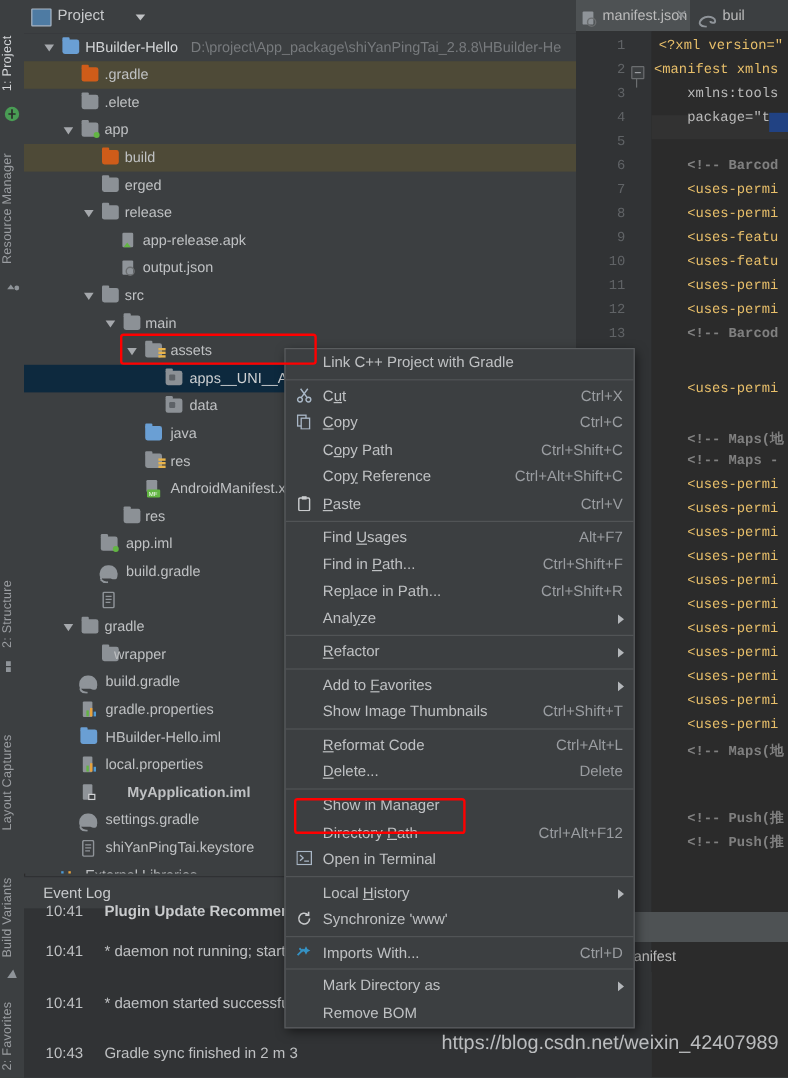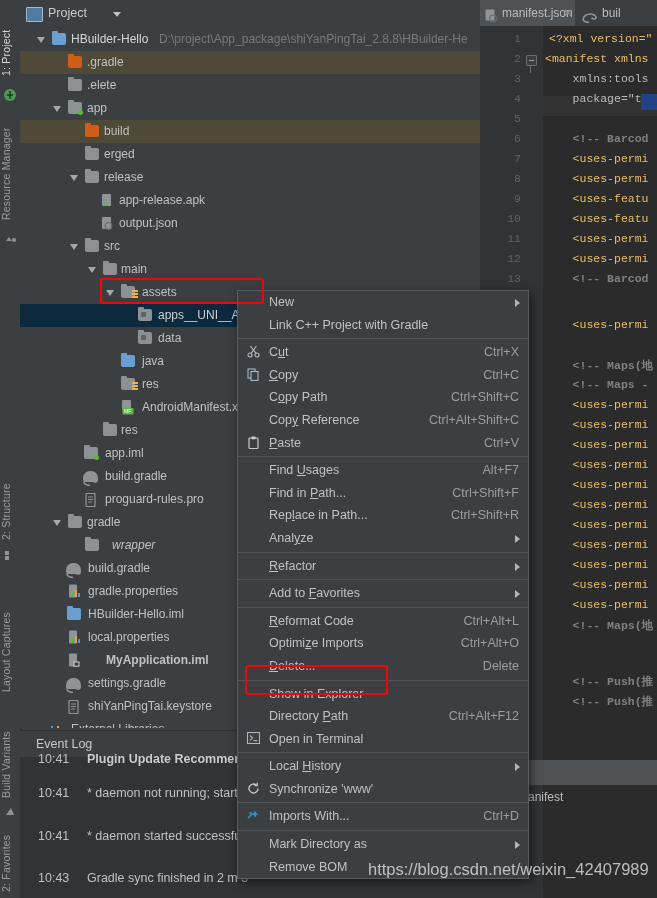--- a/index.html
+++ b/index.html
@@ -343,33 +343,32 @@
     <span class="lbl" style="left:85px;">build.gradle</span>
   </div>
 
   <div class="row" style="top:460px;">
     <div class="fileico" style="left:65px;">
       <svg width="11" height="14" viewBox="0 0 11 14">
           <rect x="1" y="0.5" width="9" height="13" rx="1" fill="none" stroke="#8f9499" stroke-width="1.2"></rect>
           <path d="M3 4h5M3 6.5h5M3 9h4" stroke="#8f9499" stroke-width="1"></path>
         </svg>
     </div>
-    <span class="lbl" style="left:85px;">proguard-rules.pro</span>
   </div>
 
   <div class="row" style="top:483px;">
     <div class="arrow open" style="left:33px;"></div>
     <div class="ficon fold" style="left:48px;"></div>
     <span class="lbl" style="left:67px;">gradle</span>
   </div>
 
   <div class="row" style="top:506px;">
     <div class="arrow closed" style="left:51px;"></div>
     <div class="ficon fold" style="left:65px;"></div>
-    <span class="lbl" style="left:92px;font-style:italic;">wrapper</span>
+    <span class="lbl" style="left:75px;">wrapper</span>
   </div>
 
   <div class="row" style="top:529px;">
     <div class="fileico grd" style="left:46px;">
       <svg width="15" height="11" viewBox="0 0 15 11">
           <path d="M1 8c0-4 4-6 7-6 3 0 6 1.4 6 3.4 0 1-1 1.6-2 1.6-1 0-2-.6-2-1.4" fill="none" stroke="#8f9499" stroke-width="1.6"></path>
           <path d="M1 8c1.6 1.8 4 2.6 6 2.2" fill="none" stroke="#8f9499" stroke-width="1.6"></path>
         </svg>
     </div>
     <span class="lbl" style="left:68px;">build.gradle</span>
@@ -553,24 +552,20 @@
     <div class="elrow" style="top:105px;">
       <span class="eltime">10:43</span>
       <span class="elmsg">Gradle sync finished in 2 m 3</span>
     </div>
   </div>
 </div>
 
 <div class="abs" id="ctx">
 
   <div class="mi">
-    <span class="mtext">New</span>
-    <span class="msub"></span>
-  </div>
-  <div class="mi">
     <span class="mtext">Link C++ Project with Gradle</span>
   </div>
   <div class="msep"></div>
 
   <div class="mi">
     <span class="mico">
       <svg width="13" height="13" viewBox="0 0 13 13">
           <circle cx="3" cy="10" r="2" fill="none" stroke="#a9b7c6" stroke-width="1.2"></circle>
           <circle cx="10" cy="10" r="2" fill="none" stroke="#a9b7c6" stroke-width="1.2"></circle>
           <path d="M3.7 8.8L9.5 1M9.3 8.8L3.5 1" stroke="#a9b7c6" stroke-width="1.2"></path>
@@ -630,38 +625,38 @@
   <div class="mi">
     <span class="mtext"><u>R</u>efactor</span>
     <span class="msub"></span>
   </div>
   <div class="msep"></div>
 
   <div class="mi">
     <span class="mtext">Add to <u>F</u>avorites</span>
     <span class="msub"></span>
   </div>
+  <div class="mi">
+    <span class="mtext">Show Image Thumbnails</span>
+    <span class="macc">Ctrl+Shift+T</span>
+  </div>
   <div class="msep"></div>
 
   <div class="mi">
     <span class="mtext"><u>R</u>eformat Code</span>
     <span class="macc">Ctrl+Alt+L</span>
   </div>
   <div class="mi">
-    <span class="mtext">Optimi<u>z</u>e Imports</span>
-    <span class="macc">Ctrl+Alt+O</span>
-  </div>
-  <div class="mi">
     <span class="mtext"><u>D</u>elete...</span>
     <span class="macc">Delete</span>
   </div>
   <div class="msep"></div>
 
   <div class="mi">
-    <span class="mtext">Show in Explorer</span>
+    <span class="mtext">Show in Manager</span>
   </div>
   <div class="mi">
     <span class="mtext">Directory <u>P</u>ath</span>
     <span class="macc">Ctrl+Alt+F12</span>
   </div>
   <div class="mi">
     <span class="mico">
       <svg width="13" height="12" viewBox="0 0 13 12">
           <rect x="0.5" y="0.5" width="12" height="11" fill="none" stroke="#a9b7c6" stroke-width="1.1"></rect>
           <path d="M3 3.5l2.6 2.4L3 8.3" fill="none" stroke="#a9b7c6" stroke-width="1.1"></path>

